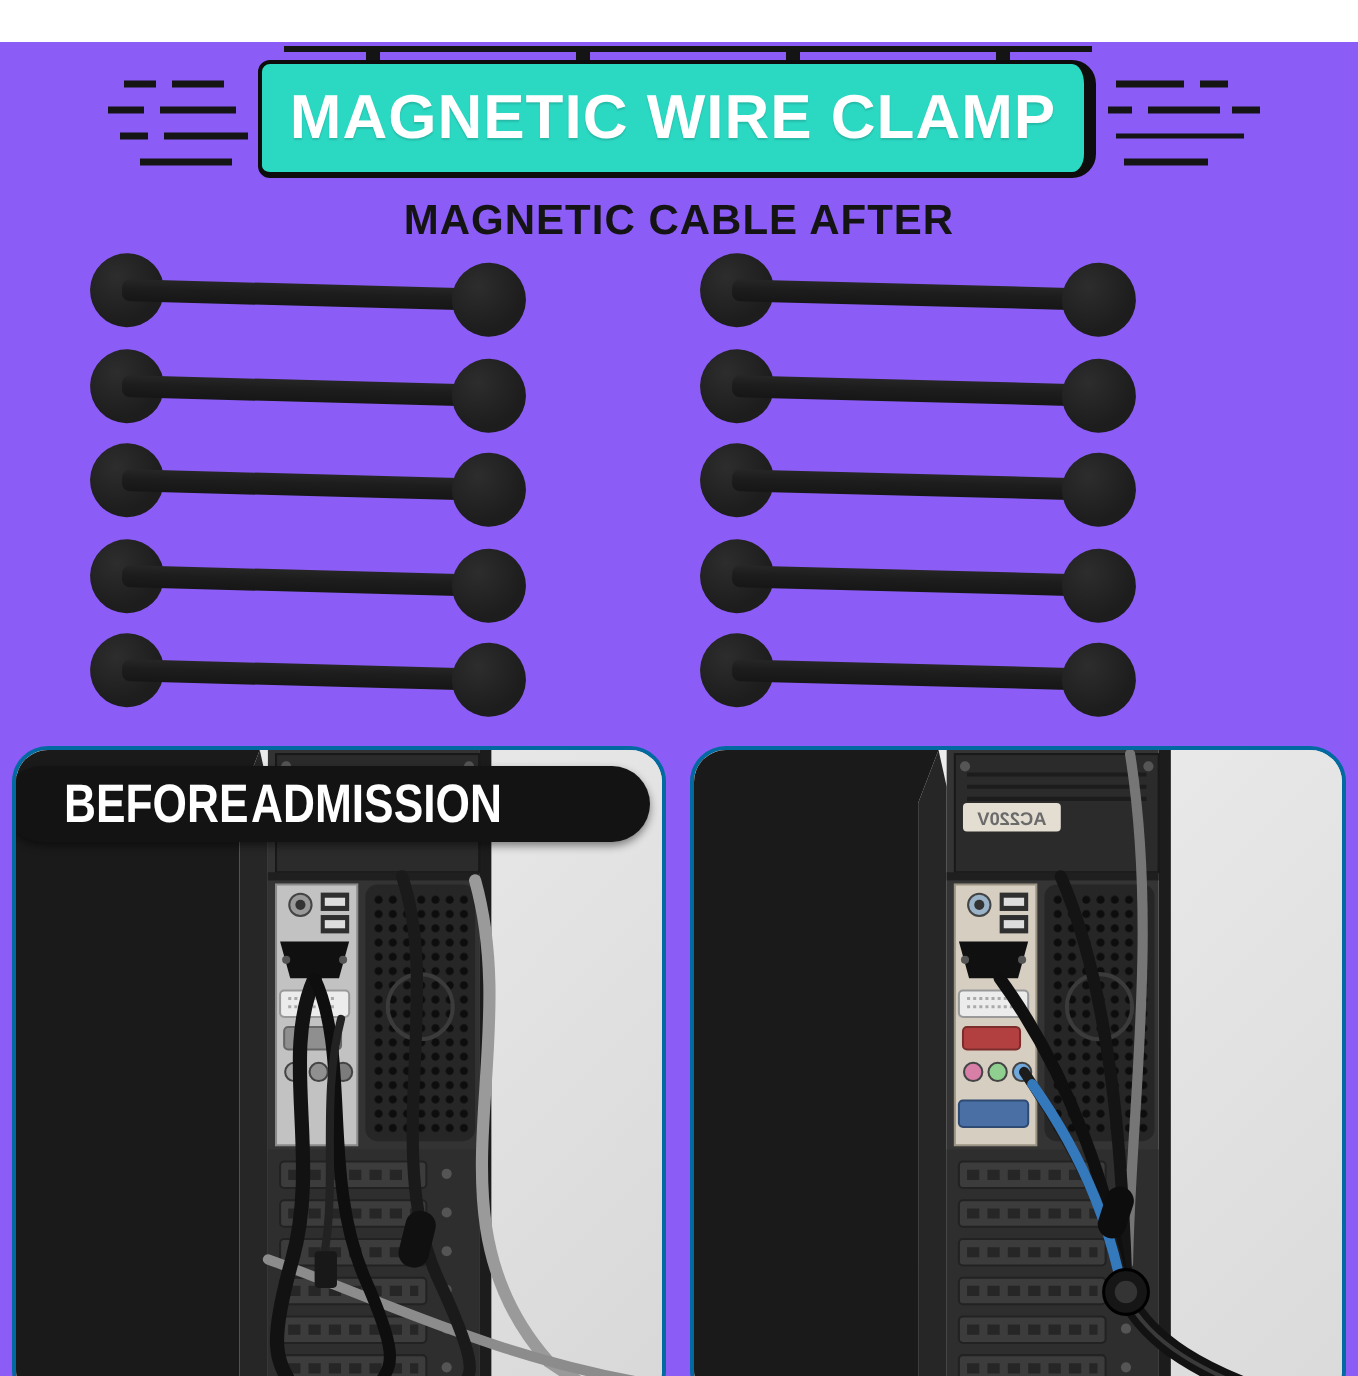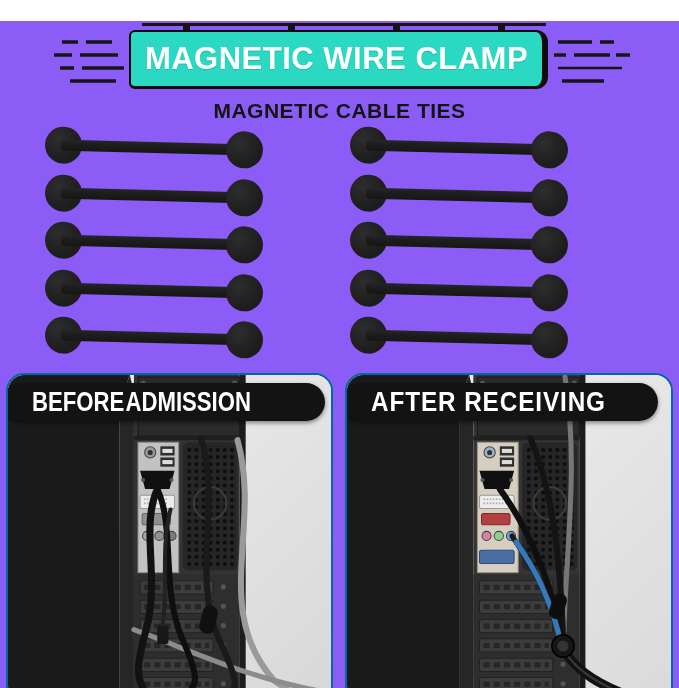--- a/index.html
+++ b/index.html
@@ -106,21 +106,21 @@
 
   <svg class="dashes" style="left:552px;top:14px" width="80" height="52">
     <g stroke="#151515" stroke-width="3.5">
       <path d="M6,7 H40 M48,7 H62"></path>
       <path d="M2,20 H14 M22,20 H58 M64,20 H78"></path>
       <path d="M6,33 H70" stroke-width="2.5"></path>
       <path d="M10,46 H52"></path>
     </g>
   </svg>
 
-  <div class="subtitle">MAGNETIC CABLE TIES</div>
+  <div class="subtitle">MAGNETIC CABLE AFTER</div>
 
   <div class="ties-grid">
       <div class="tie-col">
         <div class="tie">
           <span class="knob left"></span>
           <span class="bar"></span>
           <span class="knob right"></span>
         </div>
         <div class="tie">
           <span class="knob left"></span>
@@ -342,18 +342,15 @@
         <path d="M150,112 C185,160 205,220 210,260" stroke="#0f0f0f" stroke-width="6"></path>
         <path d="M162,158 C190,200 206,235 210,262" stroke="#1c1c1c" stroke-width="5"></path>
         <path d="M166,164 C195,205 205,240 210,264" stroke="#3579bd" stroke-width="5"></path>
         <rect x="200" y="214" width="14" height="26" rx="7" fill="#0d0d0d" stroke="none" transform="rotate(18 207 227)"></rect>
         <path d="M212,268 C224,292 252,306 280,316 L300,320" stroke="#121212" stroke-width="9"></path>
         <path d="M212,268 C224,292 252,306 280,316" stroke="#3a3a3a" stroke-width="2"></path>
         <circle cx="212" cy="266" r="11" fill="#161616" stroke="#000" stroke-width="1.5"></circle>
         <circle cx="212" cy="266" r="5.5" fill="#343434" stroke="none"></circle>
       </g>
     </svg>
-    <div class="pill pill-after">
-      <span>AFTER RECEIVING</span>
-    </div>
   </div>
 
 </div>
 
 </body></html>

